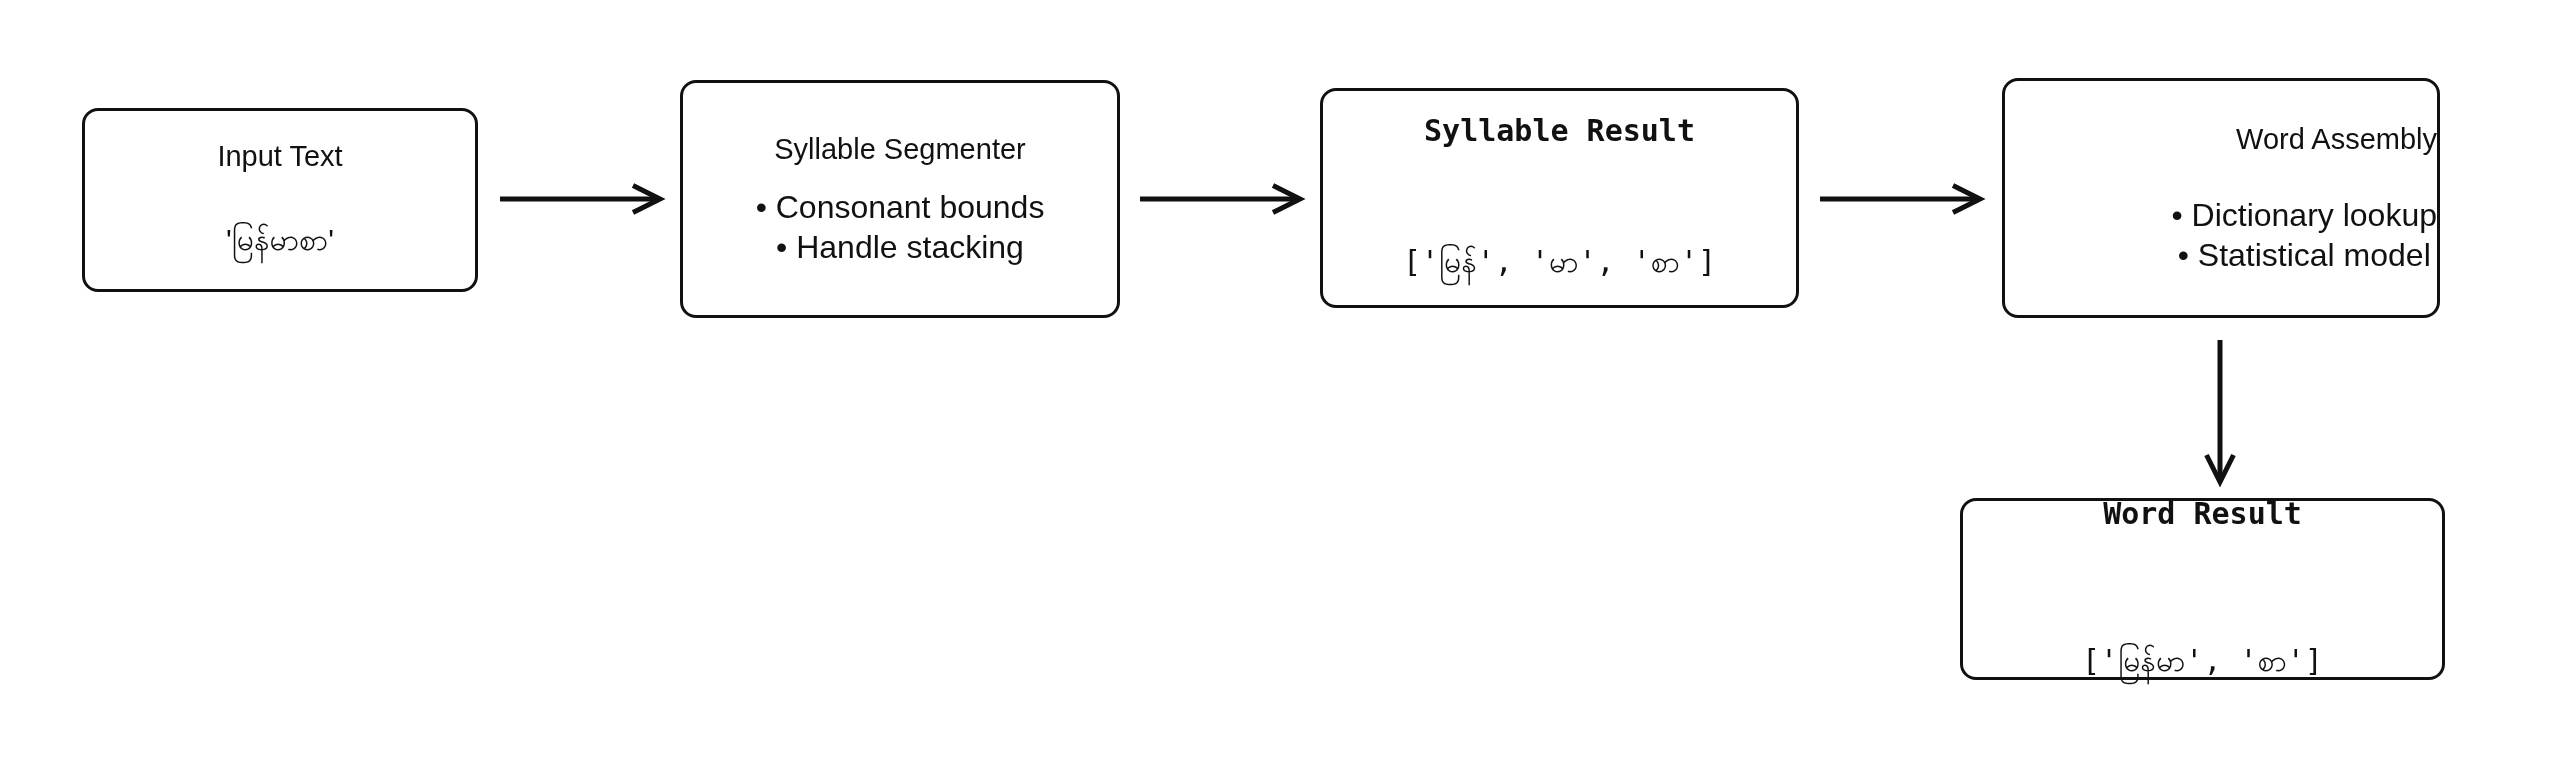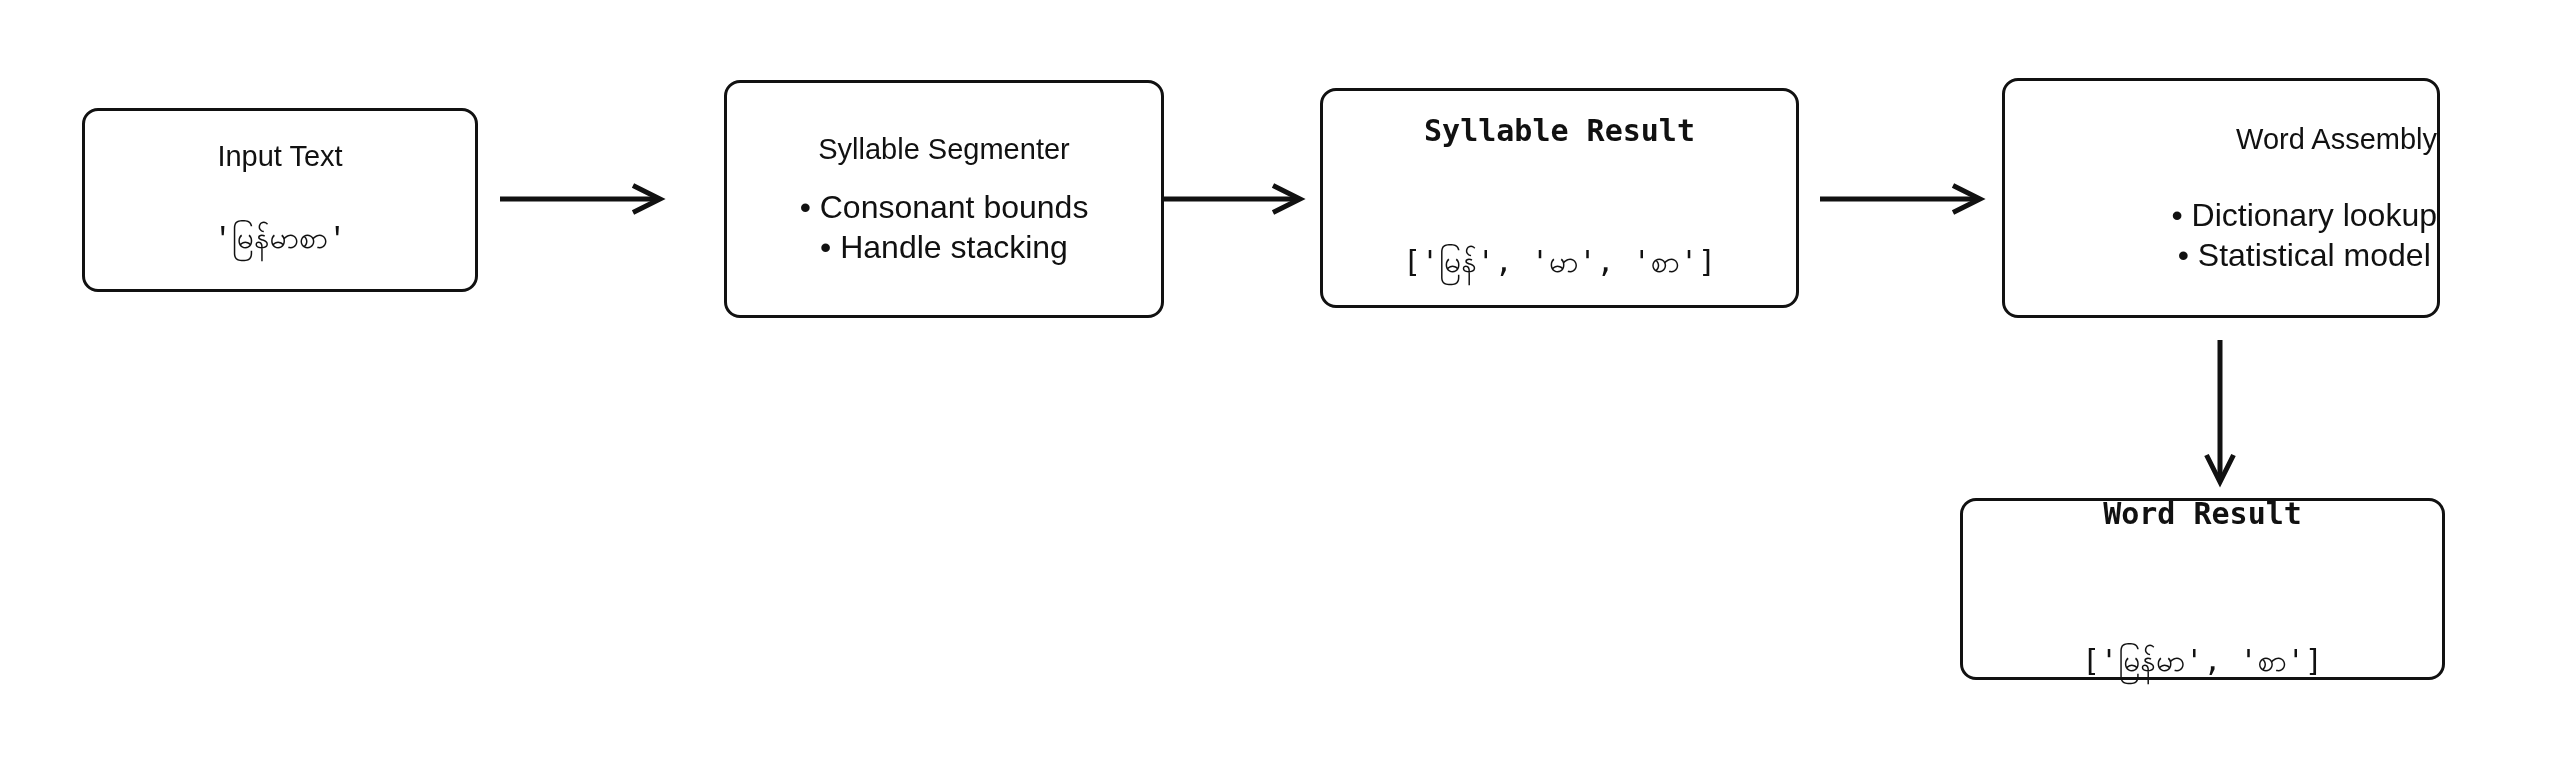--- a/index.html
+++ b/index.html
@@ -44,21 +44,21 @@
     white-space: nowrap;
   }
   .node-title-mono {
     font-family: "DejaVu Sans Mono", monospace;
     font-size: 30px;
     line-height: 38px;
     white-space: nowrap;
     font-weight: bold;
   }
   .node-value-sans {
-    font-family: Liberation Mono, monospace;
+    font-family: Liberation Sans, sans-serif;
     font-size: 30px;
     line-height: 44px;
     white-space: nowrap;
   }
   .node-value-mono {
     font-family: "DejaVu Sans Mono", monospace;
     font-size: 30px;
     line-height: 44px;
     white-space: nowrap;
     margin-top: 44px;
@@ -68,21 +68,21 @@
     flex-direction: column;
   }
   .bullet {
     font-family: "Liberation Sans", sans-serif;
     font-size: 32px;
     line-height: 40px;
     white-space: nowrap;
   }
   
   #node-input-text        { left:  82px; top: 108px; width: 396px; height: 184px; }
-  #node-syllable-segmenter{ left: 680px; top:  80px; width: 440px; height: 238px; gap: 20px; margin-left: 44px; }
+  #node-syllable-segmenter{ left: 680px; top:  80px; width: 440px; height: 238px; gap: 20px; }
   #node-syllable-result   { left:1320px; top:  88px; width: 479px; height: 220px; gap: 46px; }
   #node-word-assembly     { left:2002px; top:  78px; width: 438px; height: 240px; gap: 38px; align-items: flex-end; }
   #node-word-result       { left:1960px; top: 498px; width: 485px; height: 182px; gap: 62px; }
 </style>
 </head>
 <body>
 
 <div class="canvas">
 
   <svg class="arrow-layer" viewBox="0 0 2560 764" xmlns="http://www.w3.org/2000/svg" stroke="#111111" stroke-width="5" fill="none" stroke-linejoin="miter">

